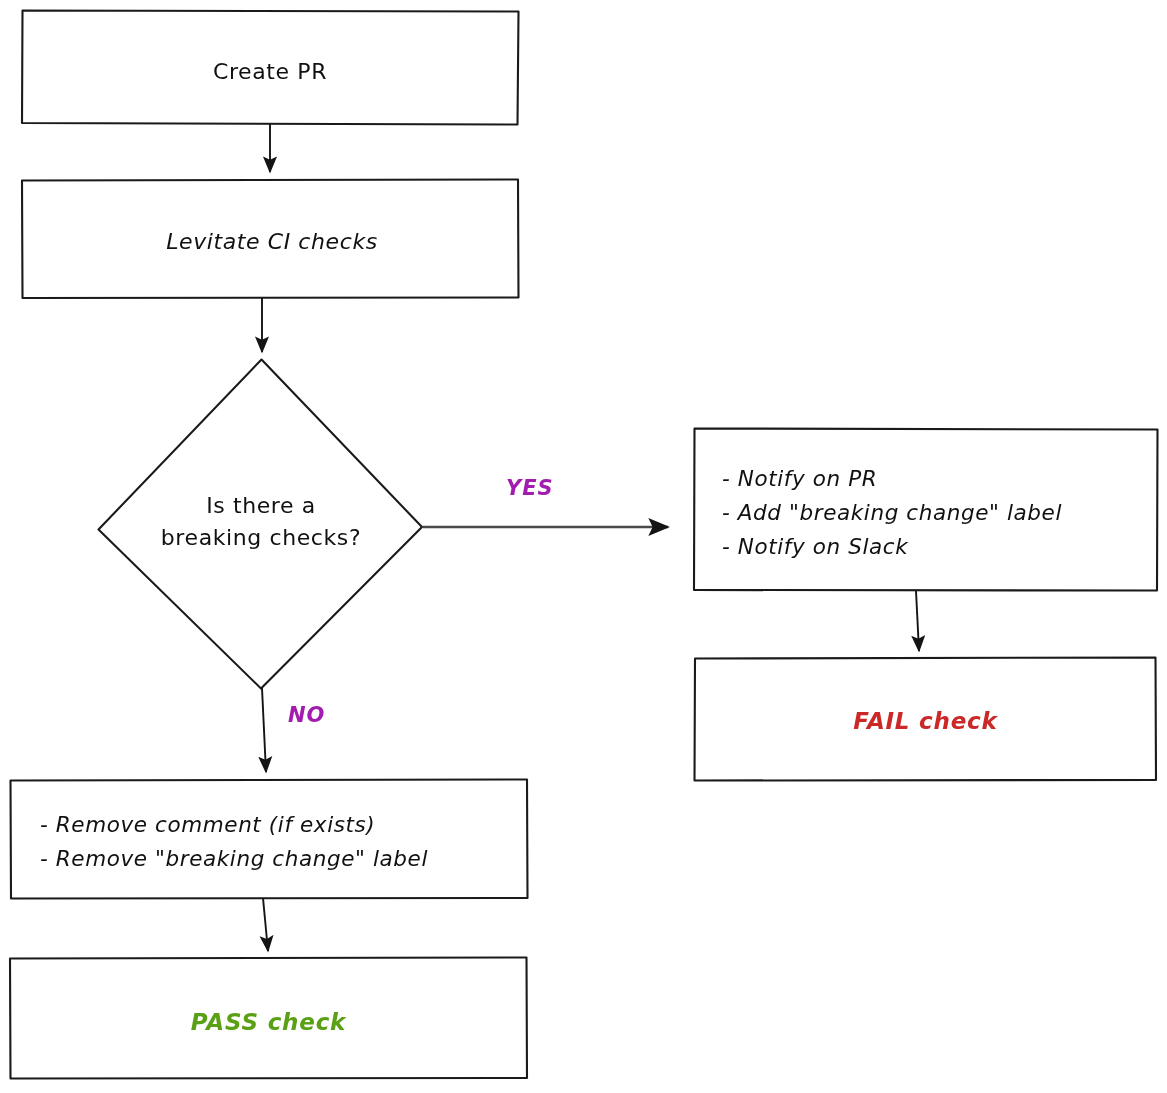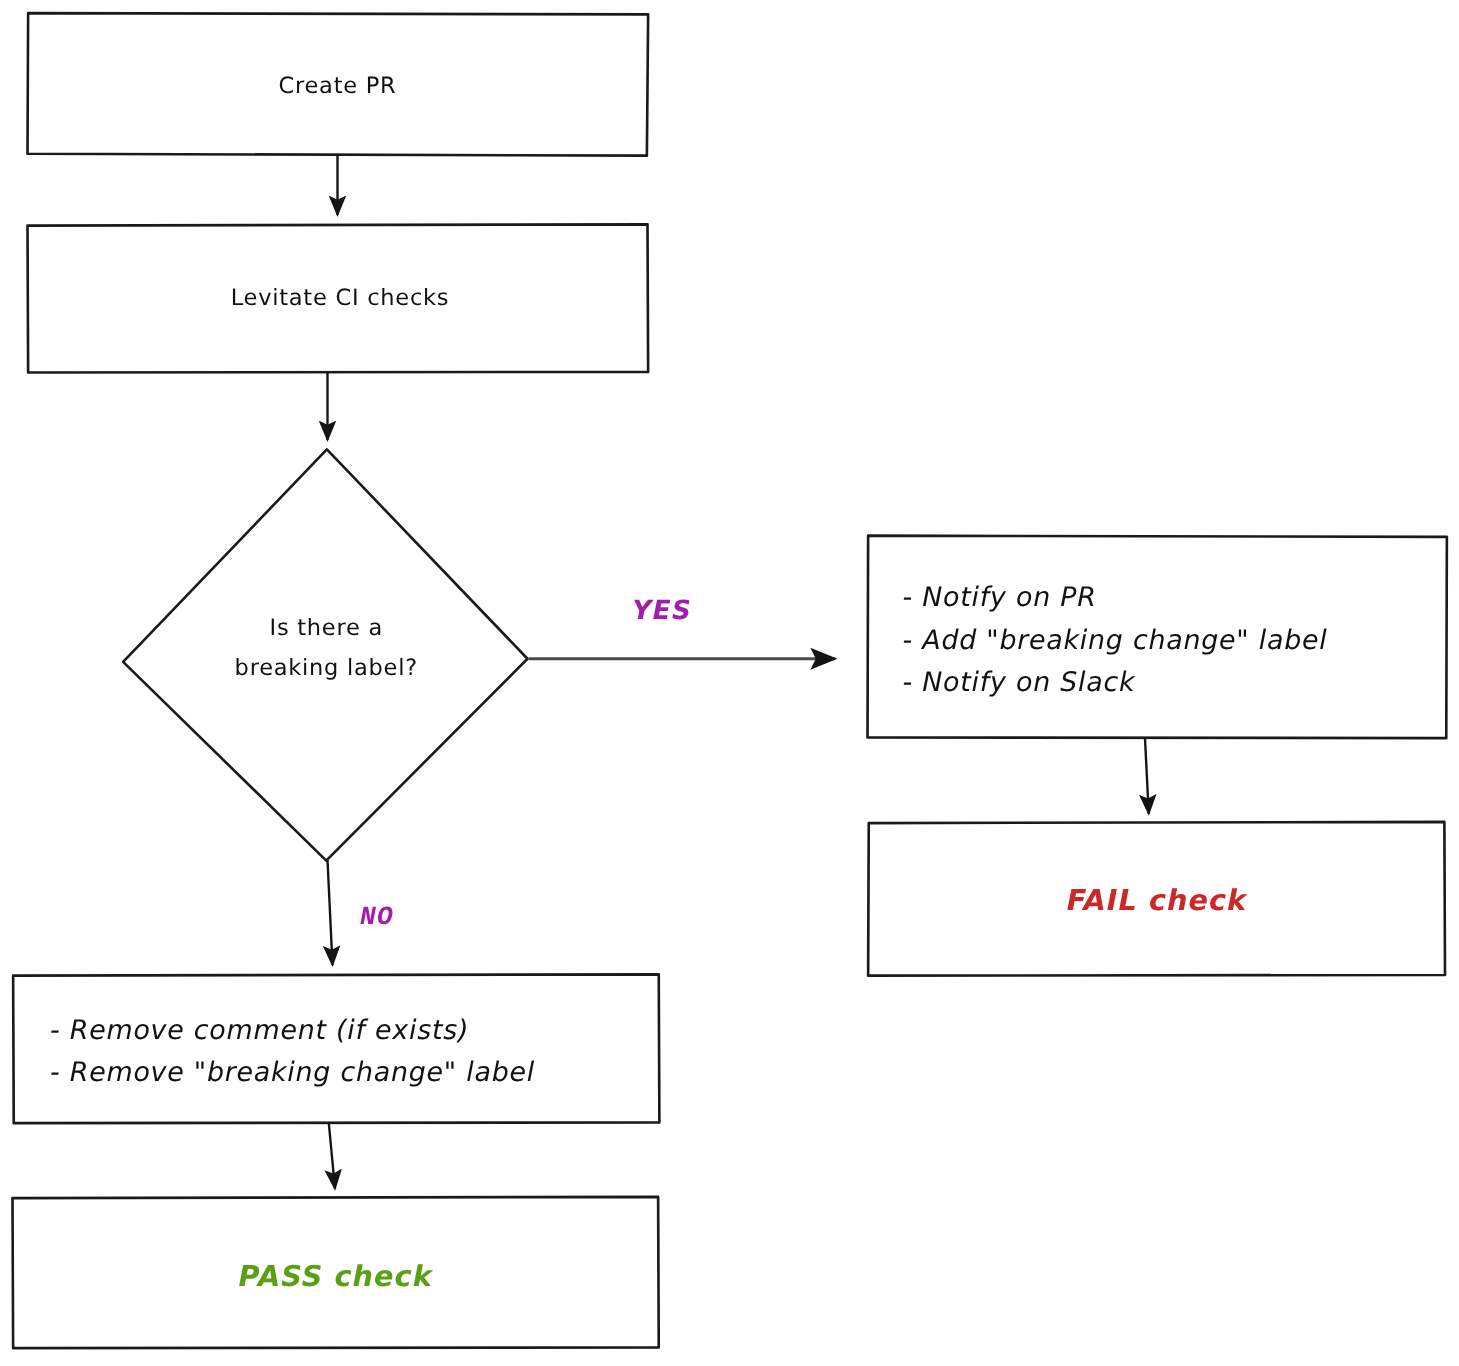--- a/index.html
+++ b/index.html
@@ -19,21 +19,21 @@
     position: absolute;
     top: 0;
     left: 0;
     width: 1167px;
     height: 1093px;
   }
   .node-text {
     position: absolute;
     color: #111111;
     font-family: "DejaVu Sans", sans-serif;
-    font-size: 18px;
+    font-size: 22px;
     letter-spacing: 0.6px;
     white-space: pre;
     line-height: 1.52;
     pointer-events: none;
   }
   .centered {
     text-align: center;
   }
   .edge-label {
     position: absolute;
@@ -132,28 +132,28 @@
     </g>
 
     
     <g>
       <path d="M263,898 L268,951" fill="none" stroke="#141414" stroke-width="1.9" marker-end="url(#arrowhead)"></path>
     </g>
   </svg>
 
   <div class="node-text centered" style="left:22px; top:55px; width:496px;">Create PR</div>
 
-  <div class="node-text centered" style="left:22px; top:225px; width:500px;">Levitate CI checks</div>
+  <div class="node-text centered" style="left:22px; top:225px; width:500px;font-style:italic;">Levitate CI checks</div>
 
   <div class="node-text centered" style="left:100px; top:489px; width:322px;">Is there a</div>
-  <div class="node-text centered" style="left:100px; top:521px; width:322px;">breaking label?</div>
+  <div class="node-text centered" style="left:100px; top:521px; width:322px;">breaking checks?</div>
 
   <div class="edge-label" style="left:506px; top:476px;">YES</div>
 
-  <div class="edge-label" style="left:288px; top:723px;font-family:Liberation Mono, monospace;">NO</div>
+  <div class="edge-label" style="left:288px; top:703px;">NO</div>
 
   <div class="node-text list-text italicish" style="left:722px; top:462px;">- Notify on PR</div>
   <div class="node-text list-text italicish" style="left:722px; top:496px;">- Add "breaking change" label</div>
   <div class="node-text centered status-text status-fail" style="left:695px; top:704px; width:461px;">FAIL check</div>
 
   <div class="node-text list-text italicish" style="left:722px; top:530px;">- Notify on Slack</div>
 
   <div class="node-text list-text italicish" style="left:40px; top:808px;">- Remove comment (if exists)</div>
   <div class="node-text list-text italicish" style="left:40px; top:842px;">- Remove "breaking change" label</div>
 

